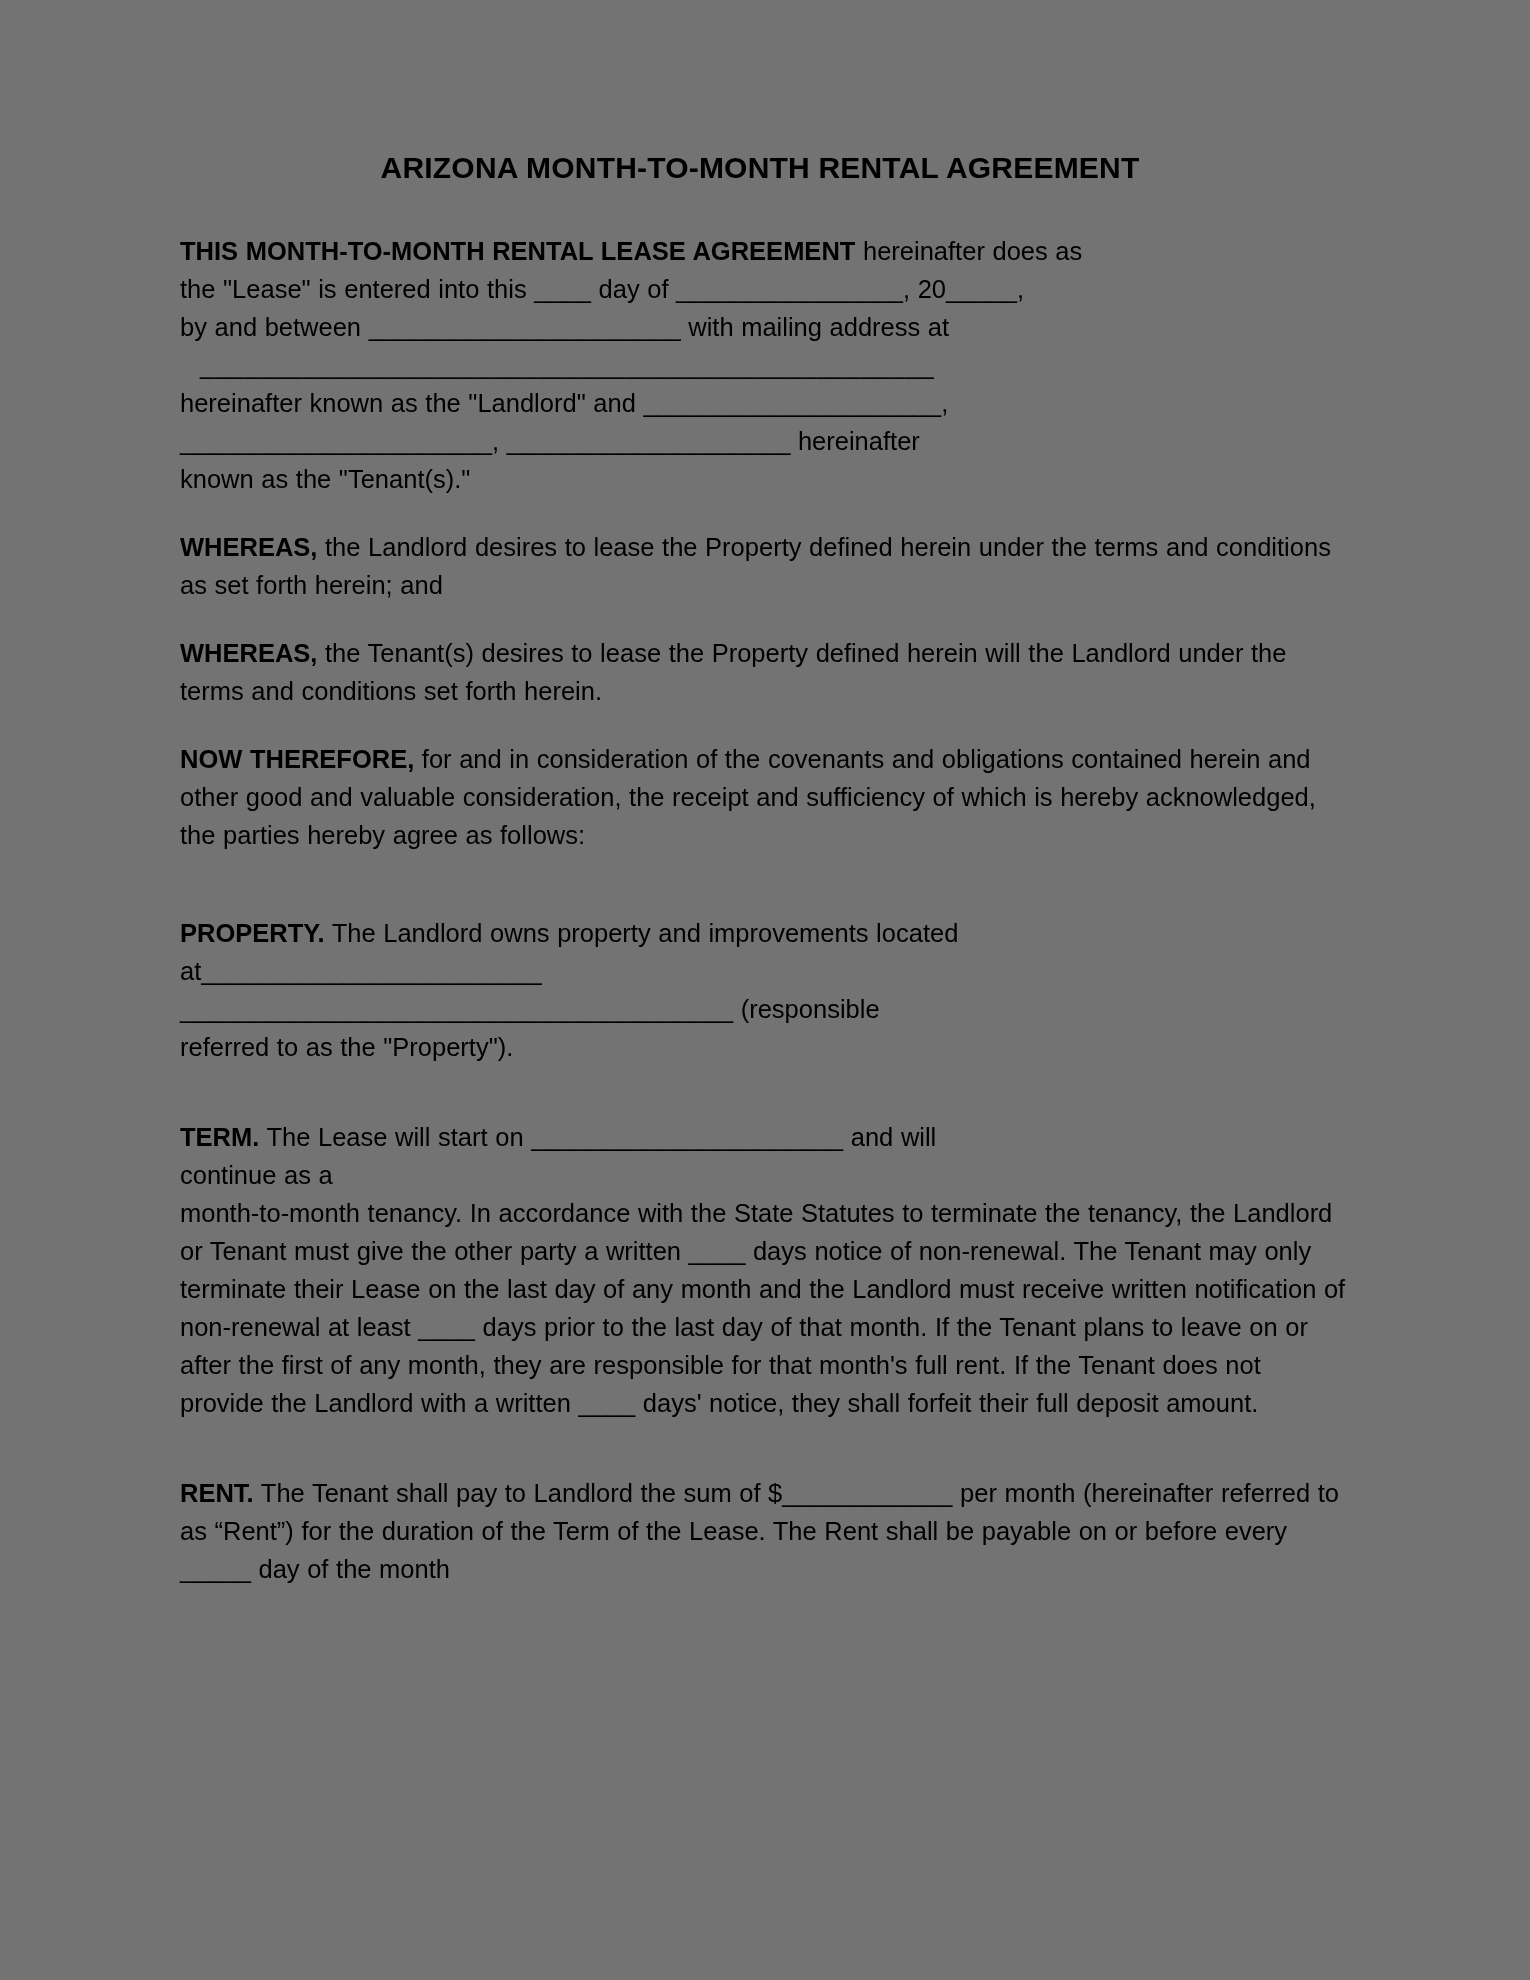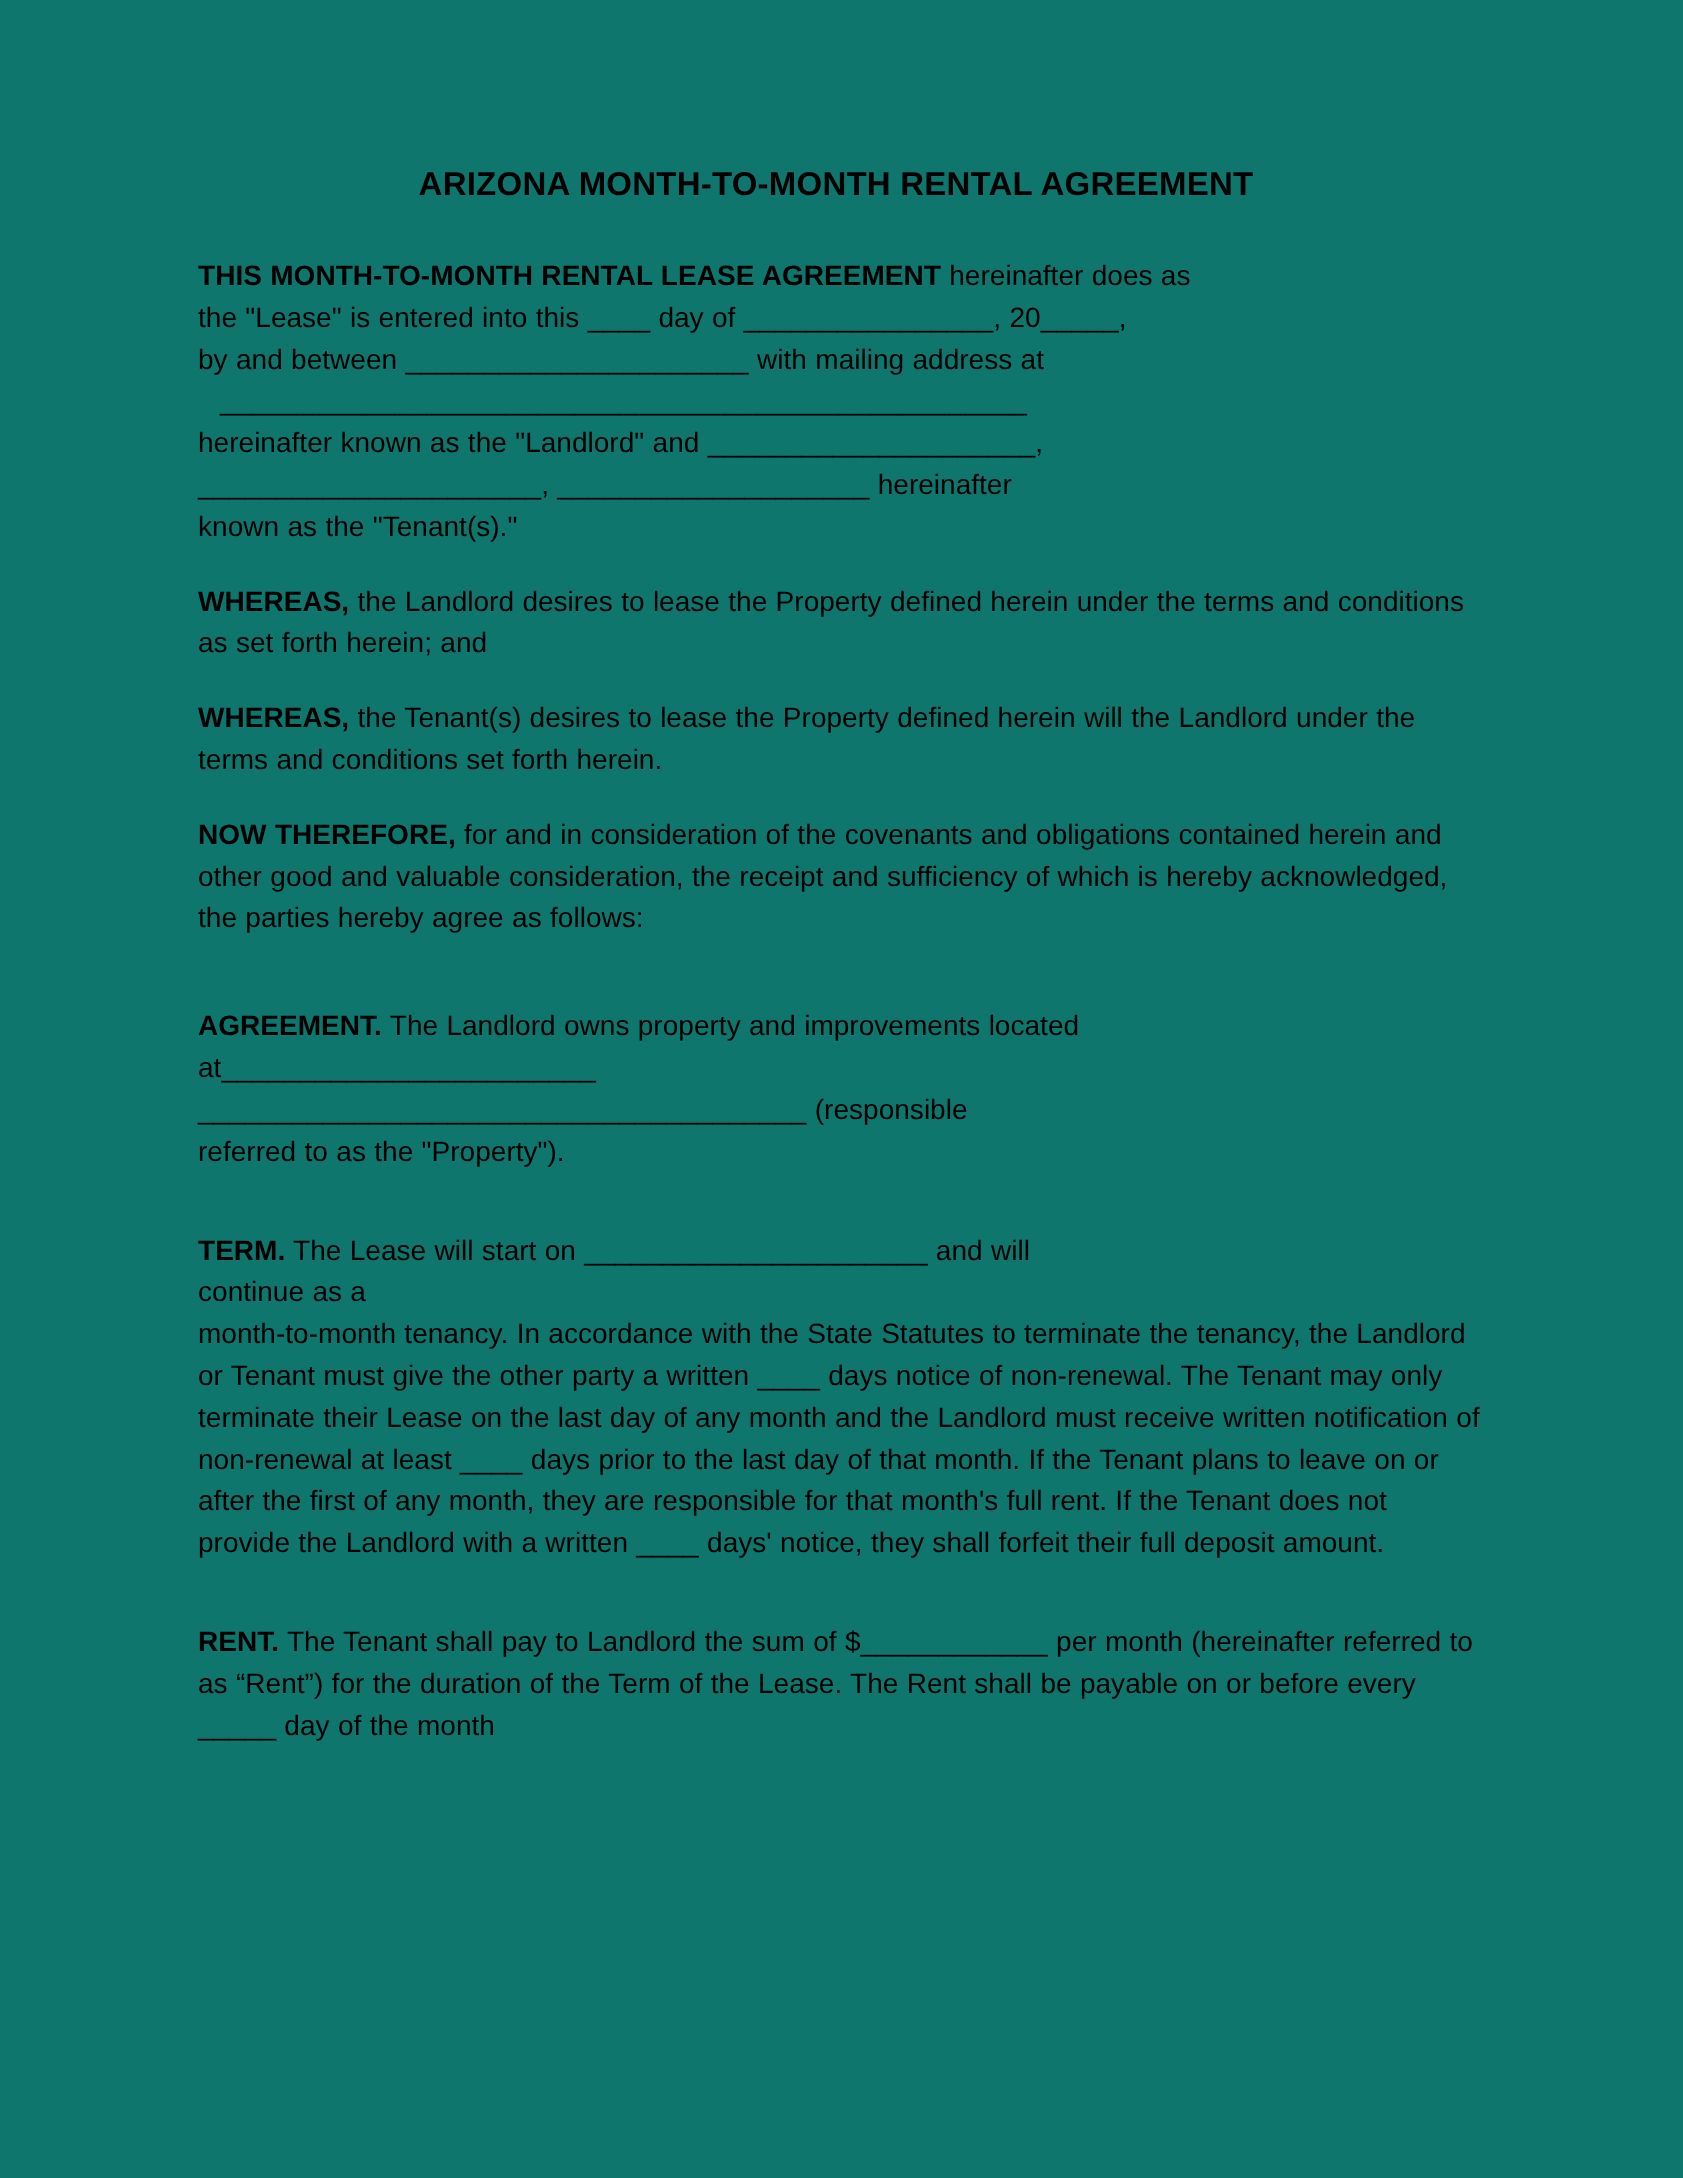--- a/index.html
+++ b/index.html
@@ -11,21 +11,21 @@
     width: 1530px;
     height: 1980px;
     font-family: "Liberation Sans", sans-serif;
     color: #000000;
     -webkit-font-smoothing: none;
   }
   .page {
     position: relative;
     width: 1530px;
     height: 1980px;
-    background: #0f766e;
+    background: #737373;
     box-sizing: border-box;
     padding: 0;
     overflow: hidden;
   }
   .doc-body {
     position: absolute;
     left: 180px;
     top: 150px;
     width: 1170px;
   }
@@ -83,21 +83,21 @@
 
     <p class="para">
       <span class="lead">WHEREAS,</span><span> the Tenant(s) desires to lease the Property defined herein will the Landlord under the terms and conditions set forth herein.</span>
     </p>
 
     <p class="para gap-xl">
       <span class="lead">NOW THEREFORE,</span><span> for and in consideration of the covenants and obligations contained herein and other good and valuable consideration, the receipt and sufficiency of which is hereby acknowledged, the parties hereby agree as follows:</span>
     </p>
 
     <p class="para gap-lg">
-      <span class="lead">AGREEMENT.</span><span> The Landlord owns property and improvements located</span><br>
+      <span class="lead">PROPERTY.</span><span> The Landlord owns property and improvements located</span><br>
       <span>at________________________</span><br>
       <span>_______________________________________ (responsible</span><br>
       <span>referred to as the "Property").</span>
     </p>
 
     <p class="para tight">
       <span class="lead">TERM.</span><span> The Lease will start on ______________________ and will</span><br>
       <span>continue as a</span>
     </p>
 

